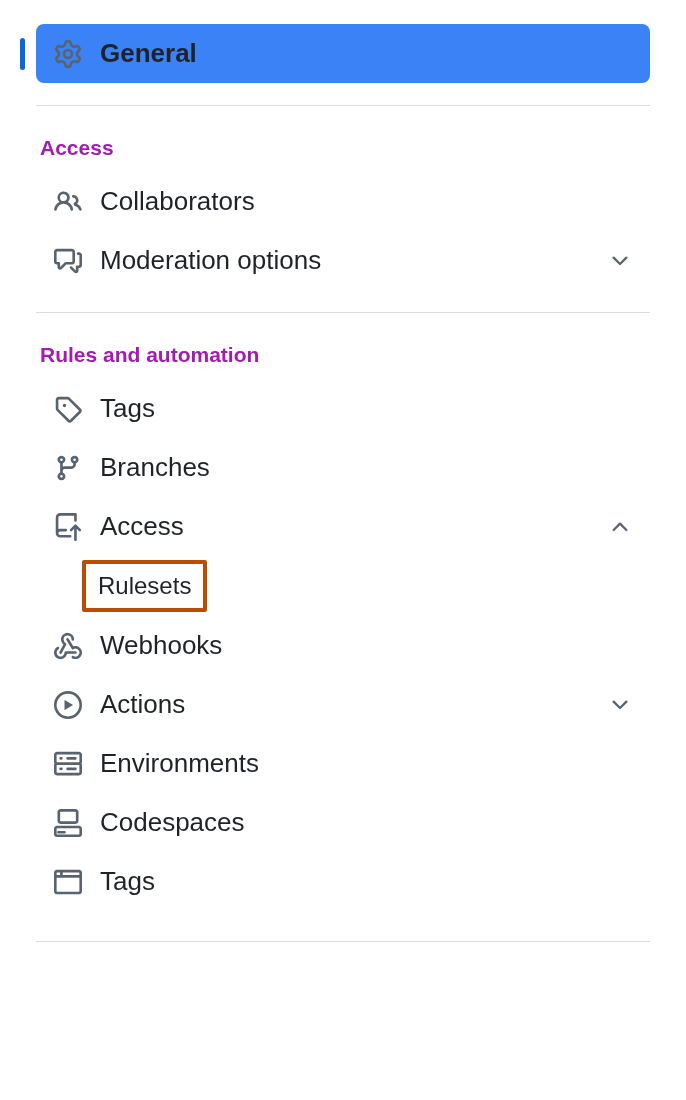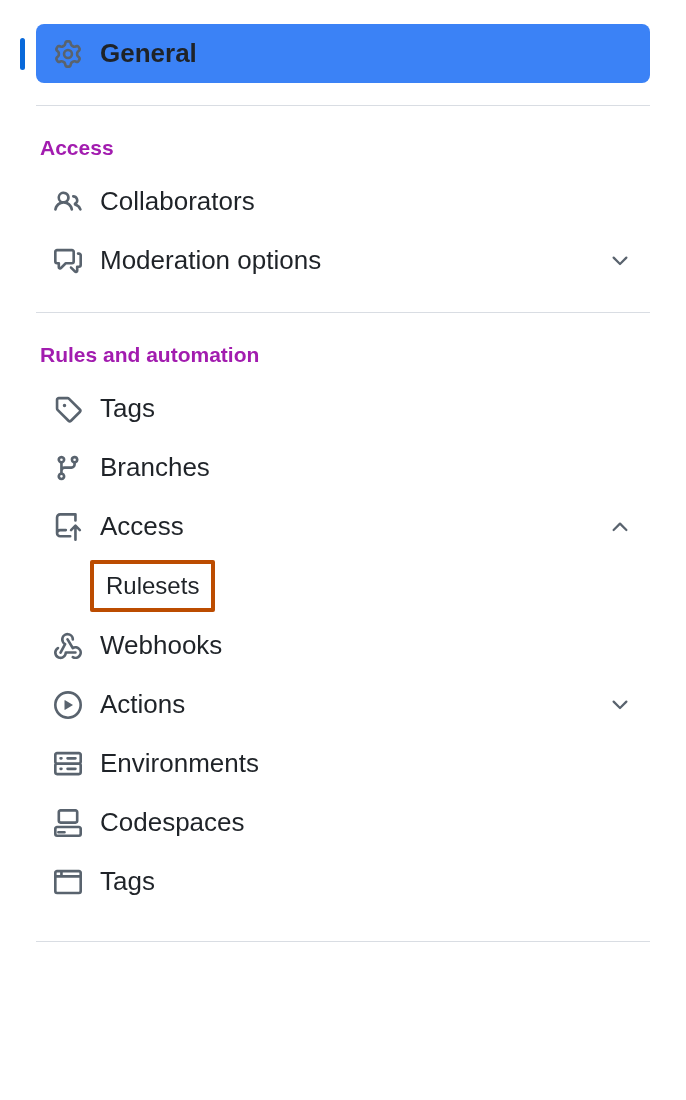--- a/index.html
+++ b/index.html
@@ -68,21 +68,20 @@
     display: inline-block;
     font-size: 24px;
     padding: 10px 14px;
     margin: 4px 0;
     cursor: pointer;
   }
   .sub-item.highlighted {
     border: 4px solid #bc4c00;
     border-radius: 2px;
     padding: 8px 12px;
-    margin-left: 8px;
   }
   svg { width: 100%; height: 100%; }
 </style>
 </head>
 <body>
 
 <div class="container">
 
   <div class="selected-wrap">
     <div class="selected-bar"></div>

